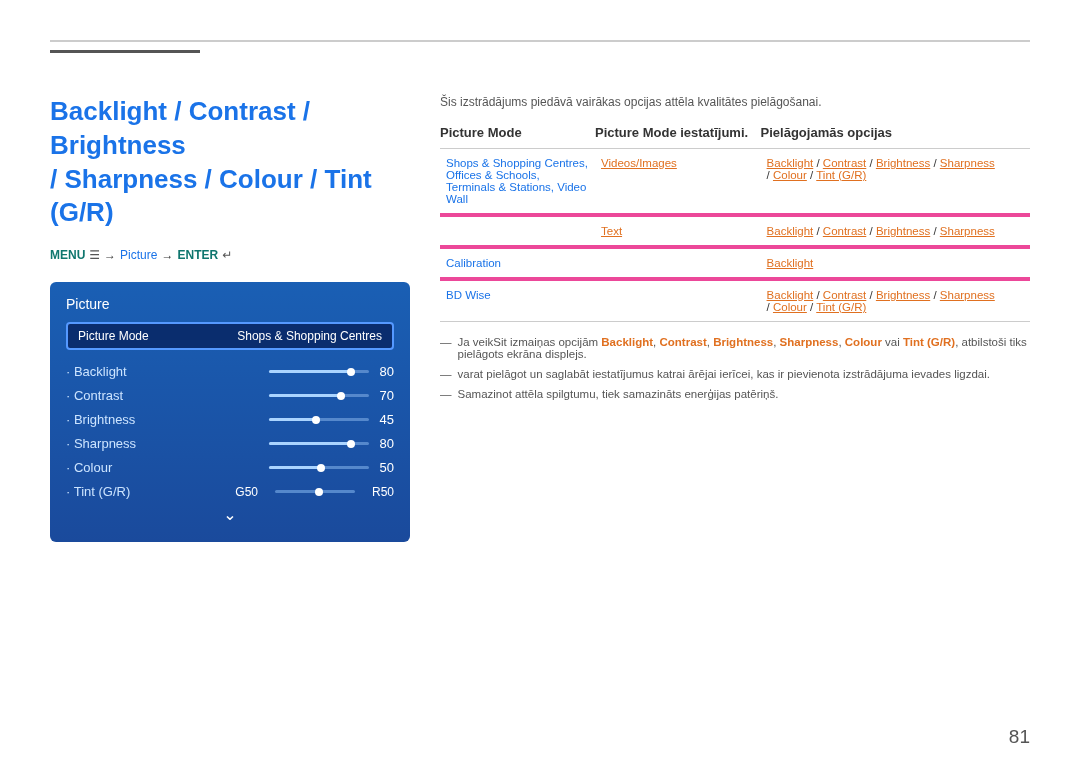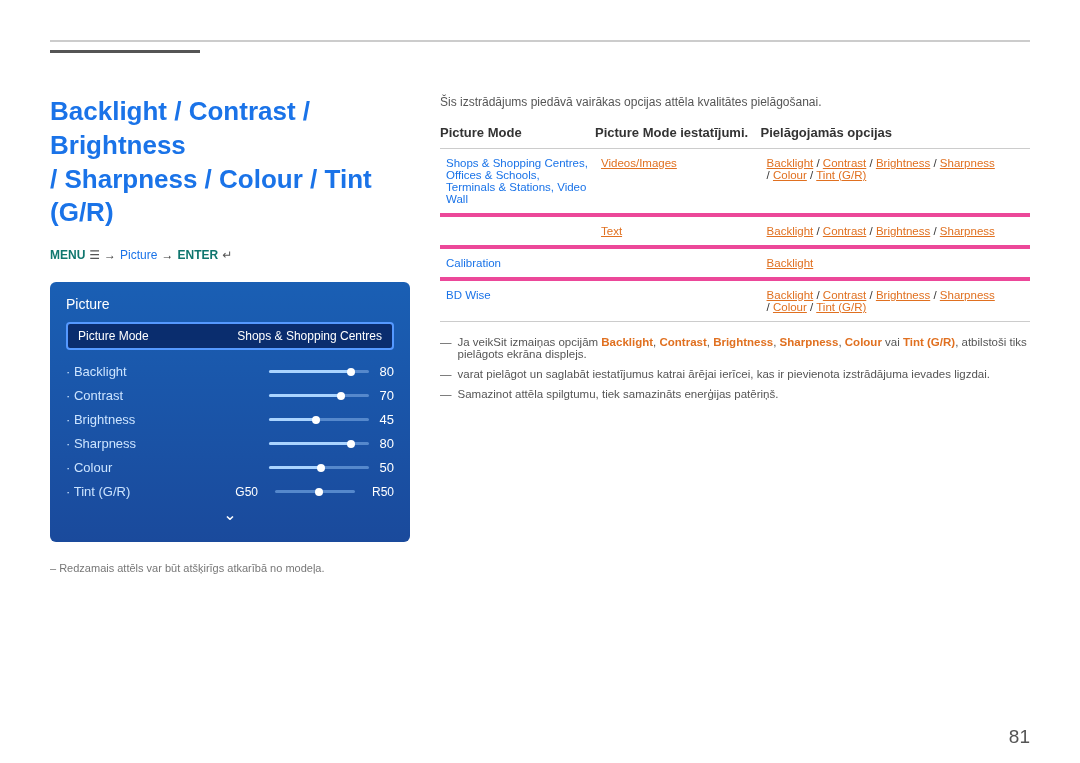--- a/index.html
+++ b/index.html
@@ -408,21 +408,20 @@
             <div class="tint-slider">
               <div class="tint-thumb"></div>
             </div>
             <span class="tint-r">R50</span>
           </div>
         </div>
 
         <div class="chevron-down">⌄</div>
       </div>
 
-      <div class="footnote-small">– Redzamais attēls var būt atšķirīgs atkarībā no modeļa.</div>
     </div>
 
     <div class="right-col">
 
       <p class="intro-text">Šis izstrādājums piedāvā vairākas opcijas attēla kvalitātes pielāgošanai.</p>
 
       <table class="info-table">
         <thead>
           <tr>
             <th class="col-mode">Picture Mode</th>

